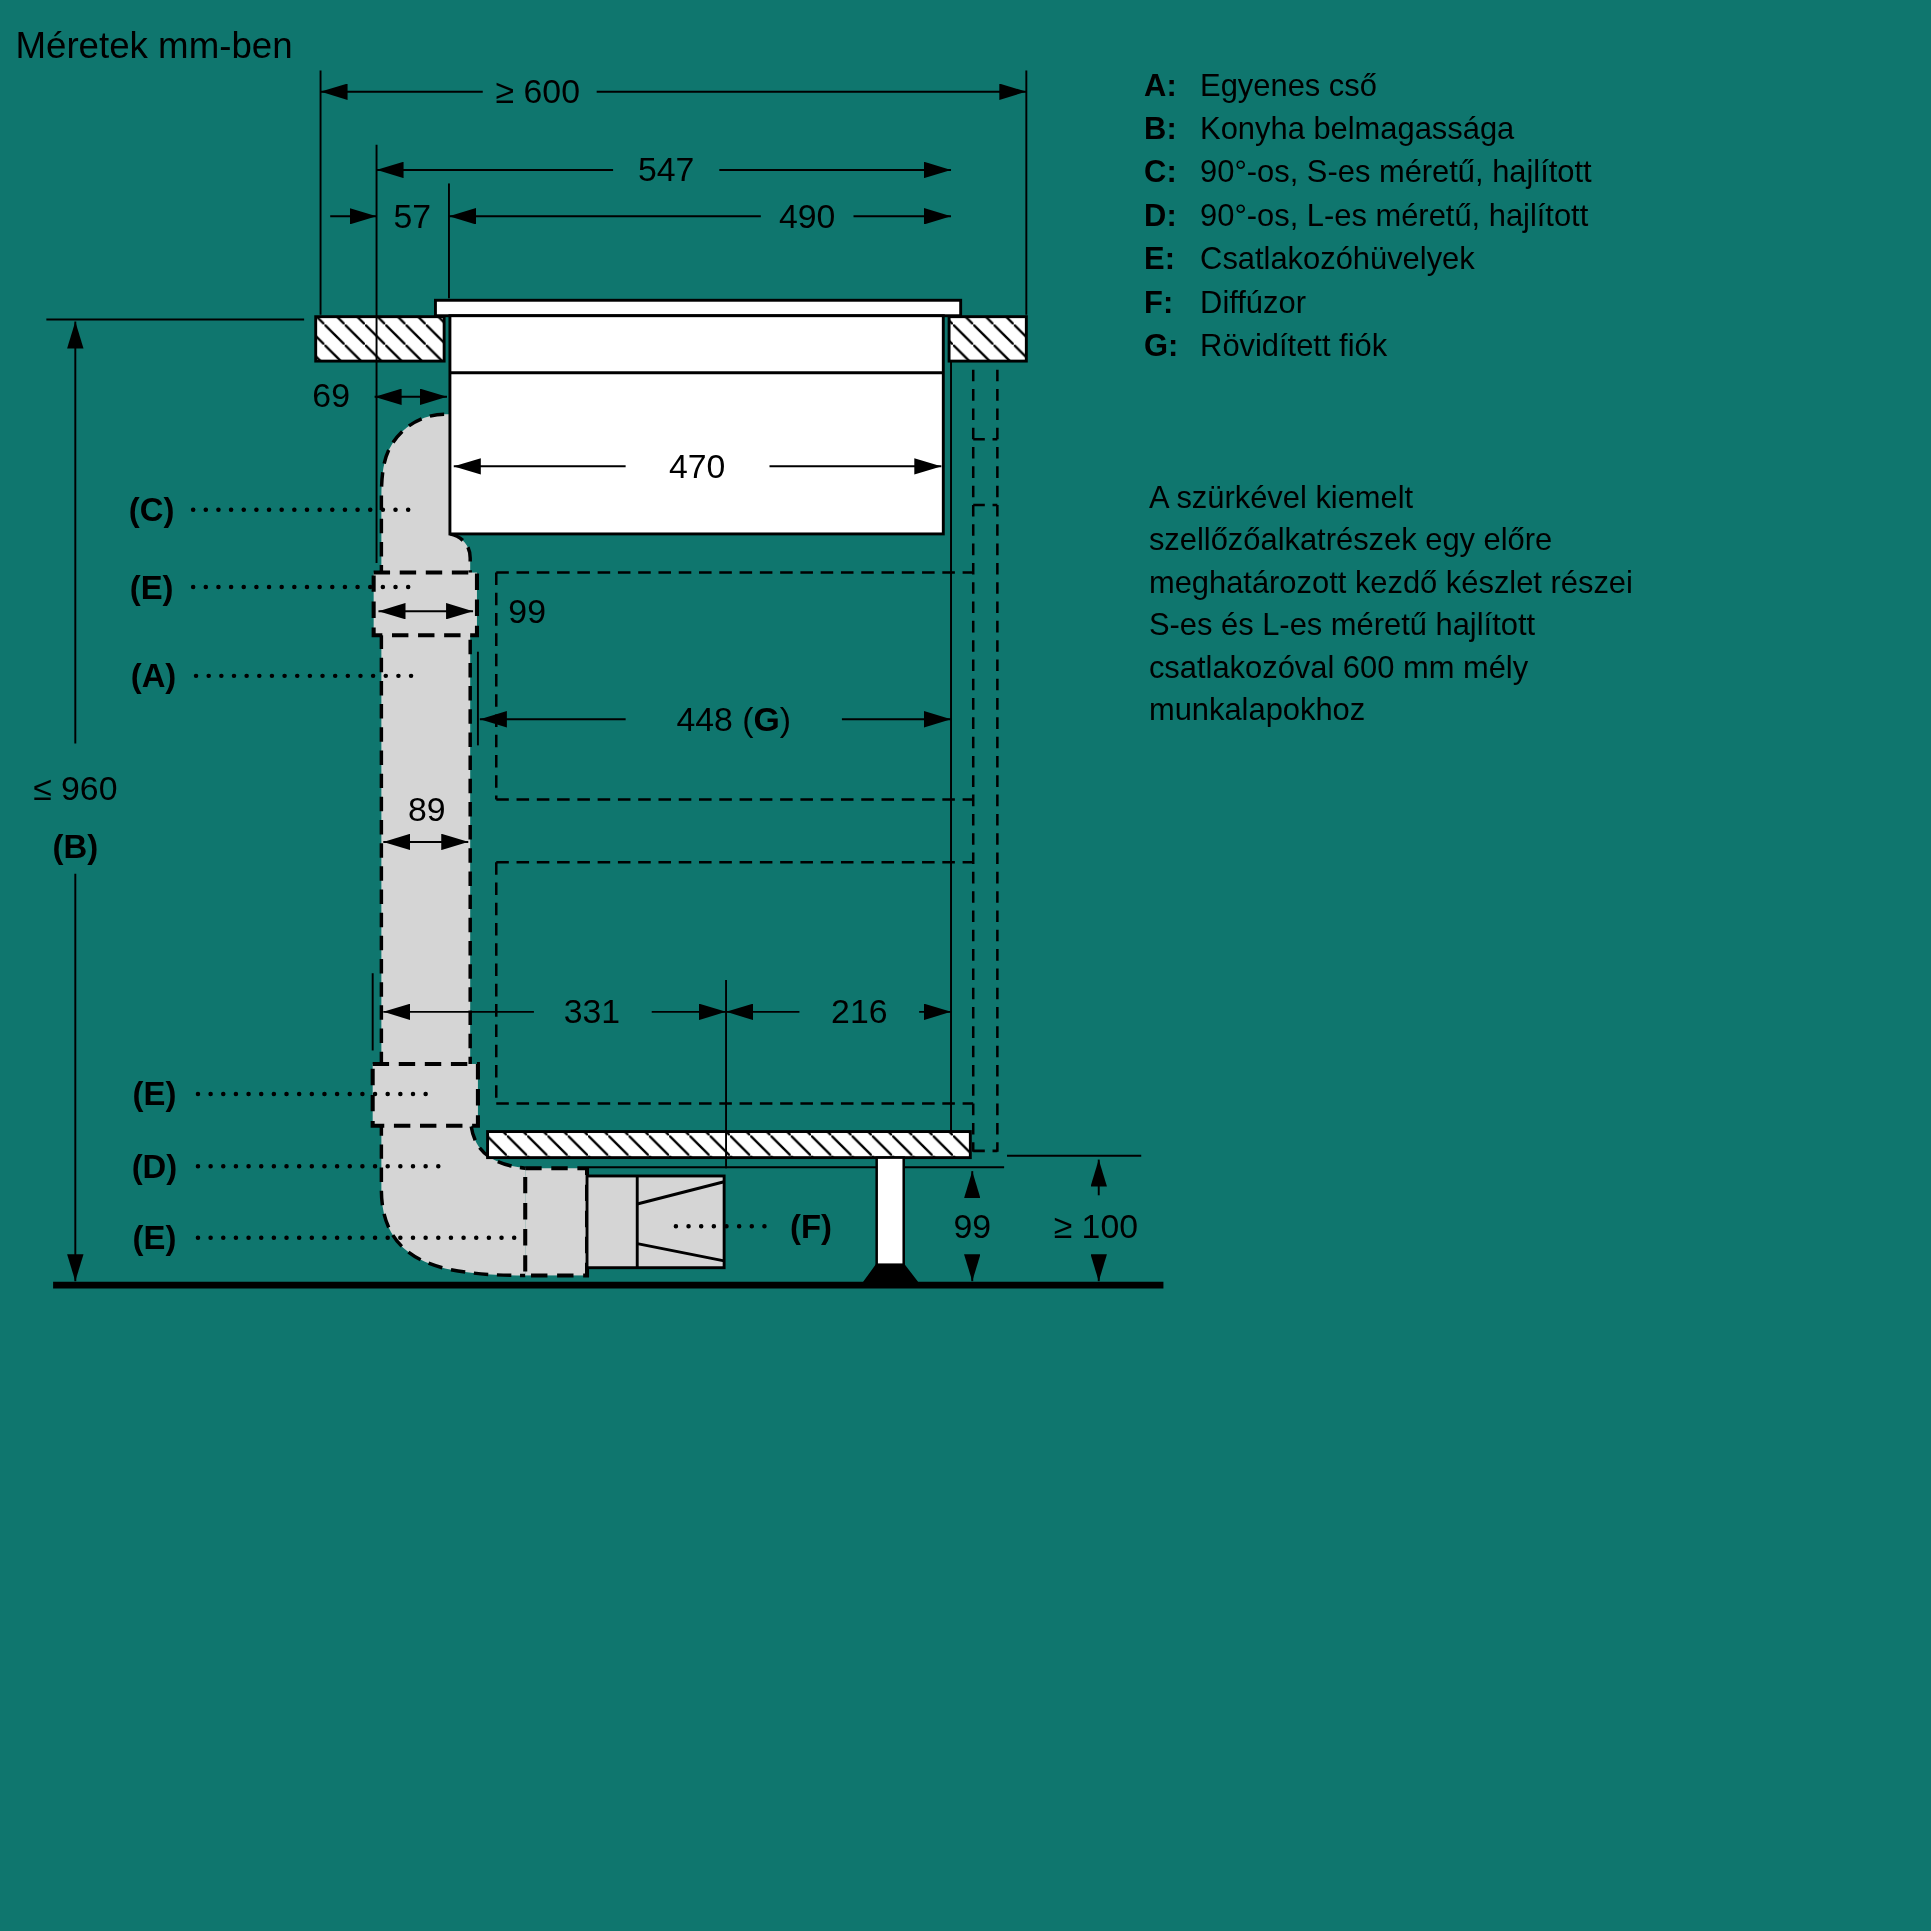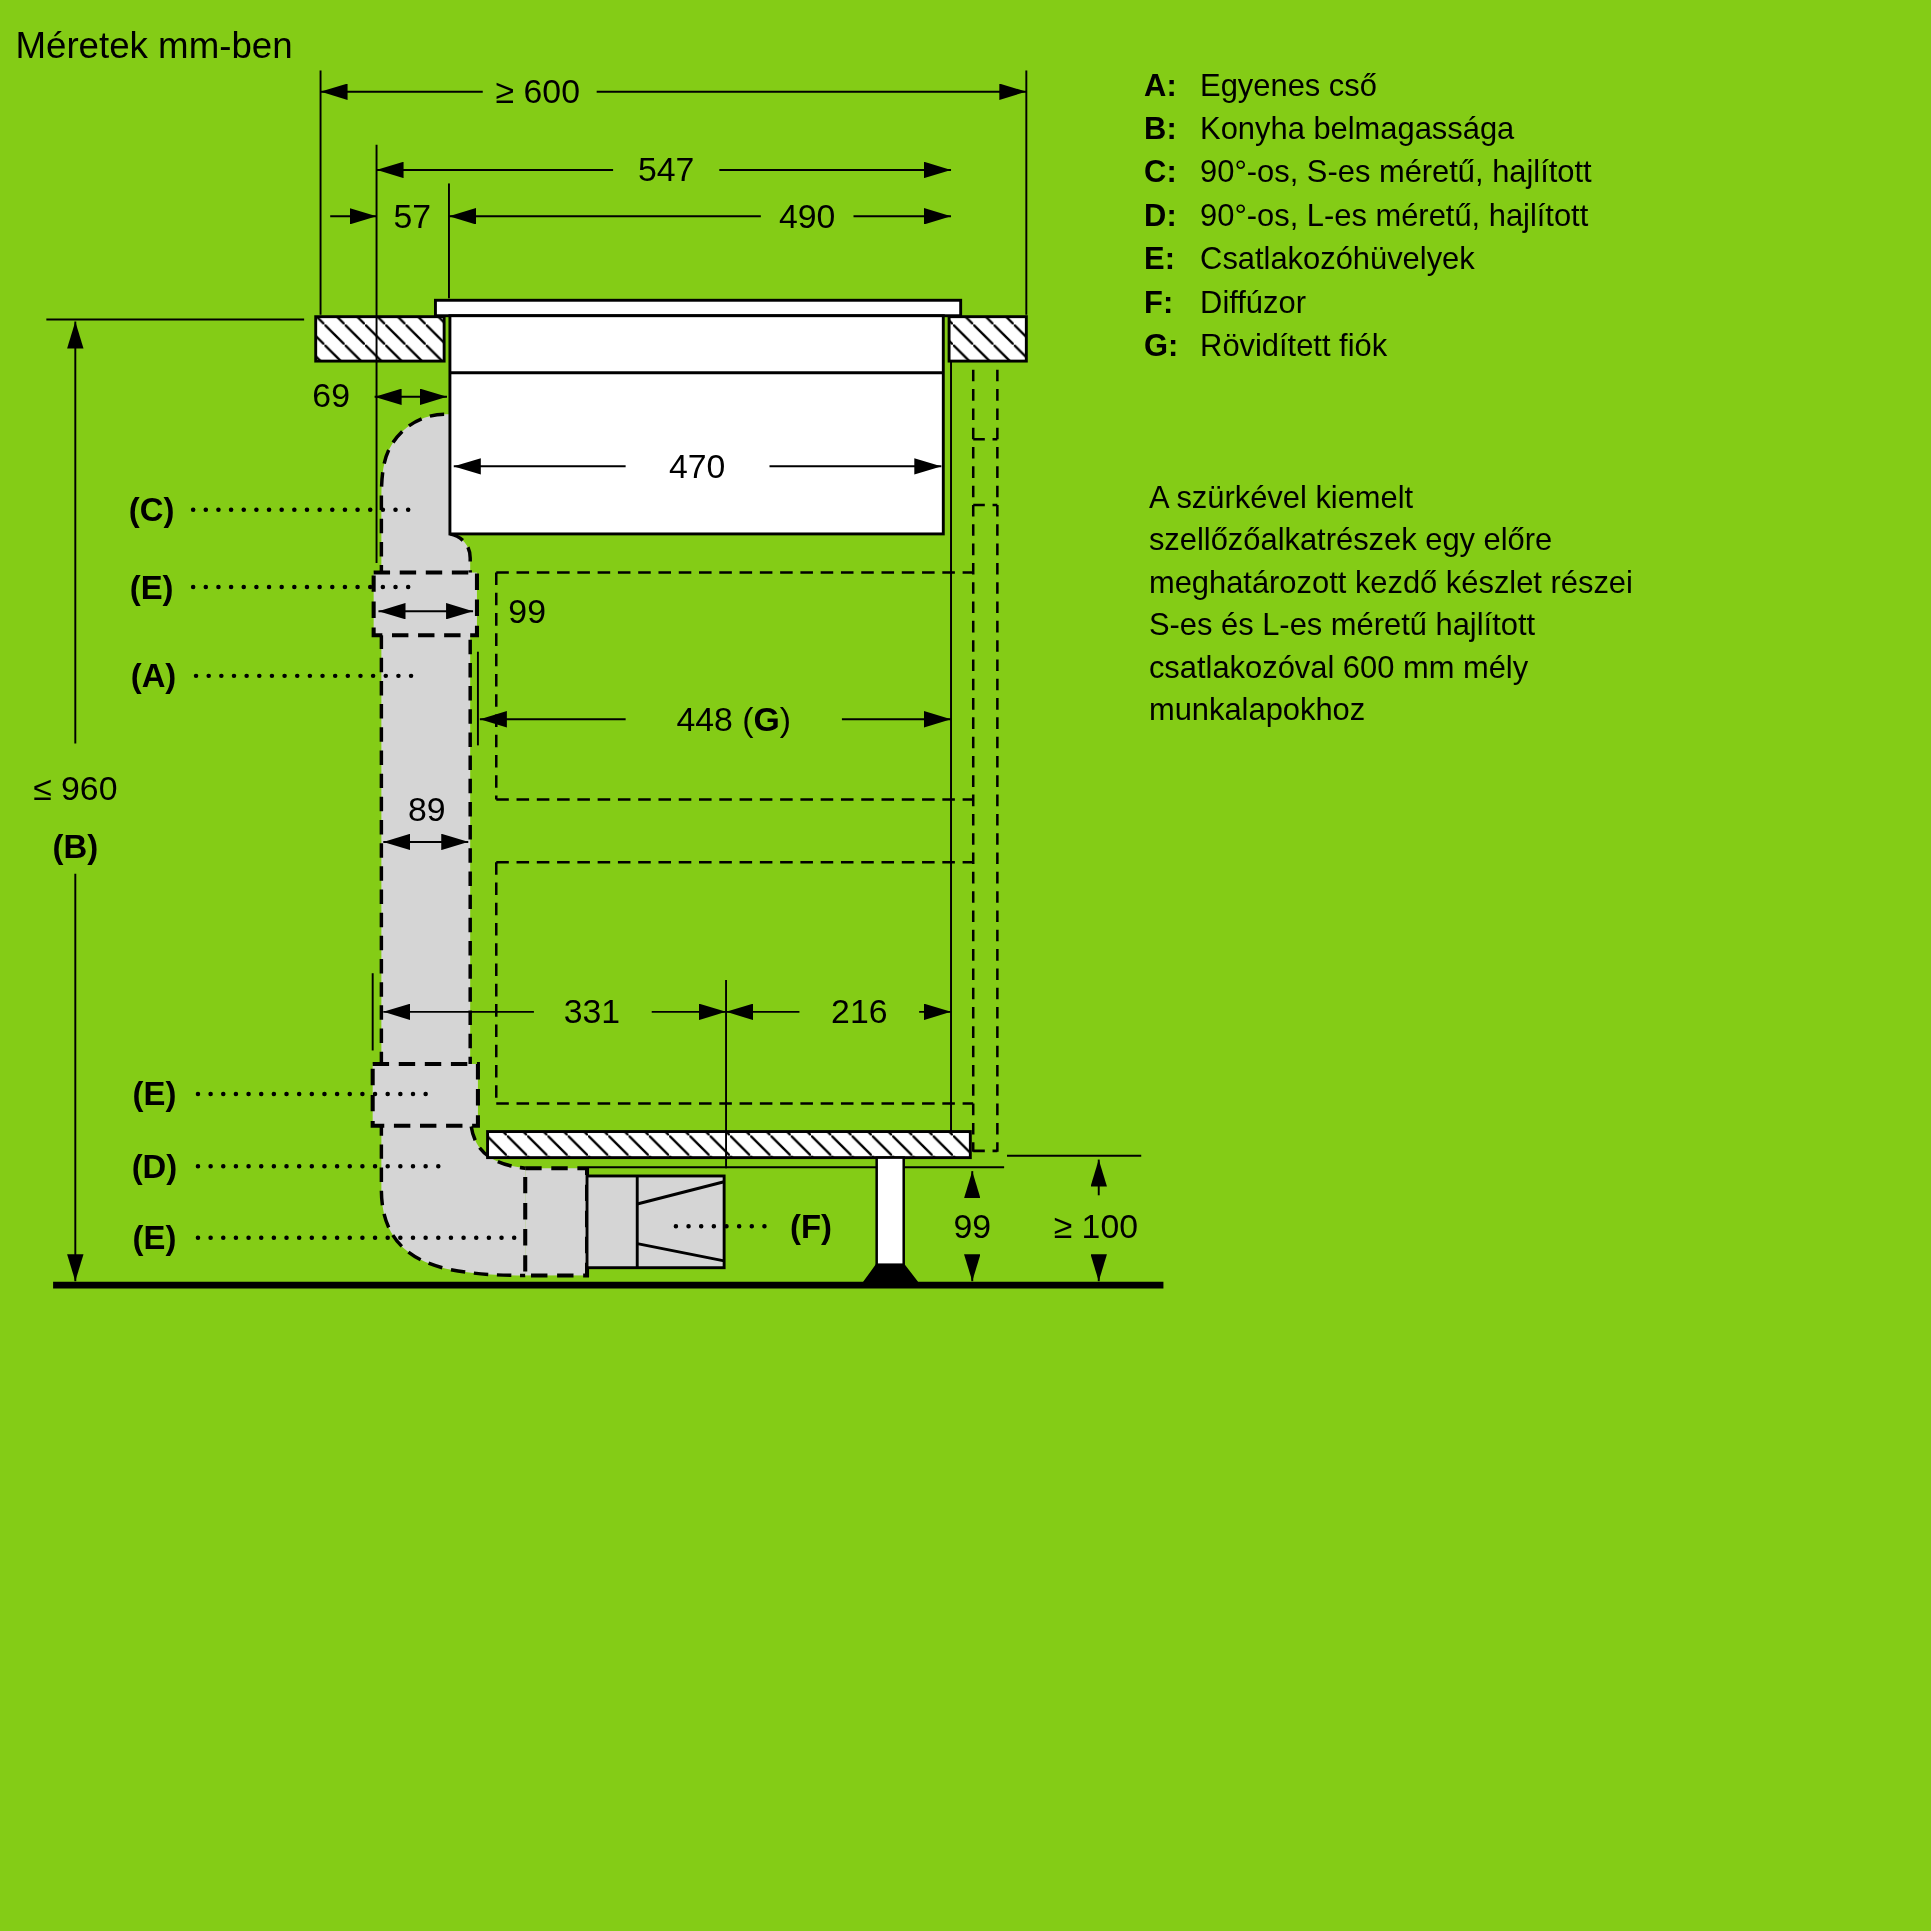--- a/index.html
+++ b/index.html
@@ -5,21 +5,21 @@
   html, body {
     margin: 0;
     padding: 0;
     background: #ffffff;
     font-family: "Liberation Sans", sans-serif;
   }
   .stage {
     position: relative;
     width: 1931px;
     height: 1931px;
-    background: #84cc16;
+    background: #0f766e;
     overflow: hidden;
   }
   svg { display: block; }
   text {
     fill: #000000;
     font-family: "Liberation Sans", sans-serif;
   }
   .dim-text   { font-size: 35px; }
   .label-text { font-size: 34px; font-weight: bold; }
   .title-text { font-size: 38px; }

